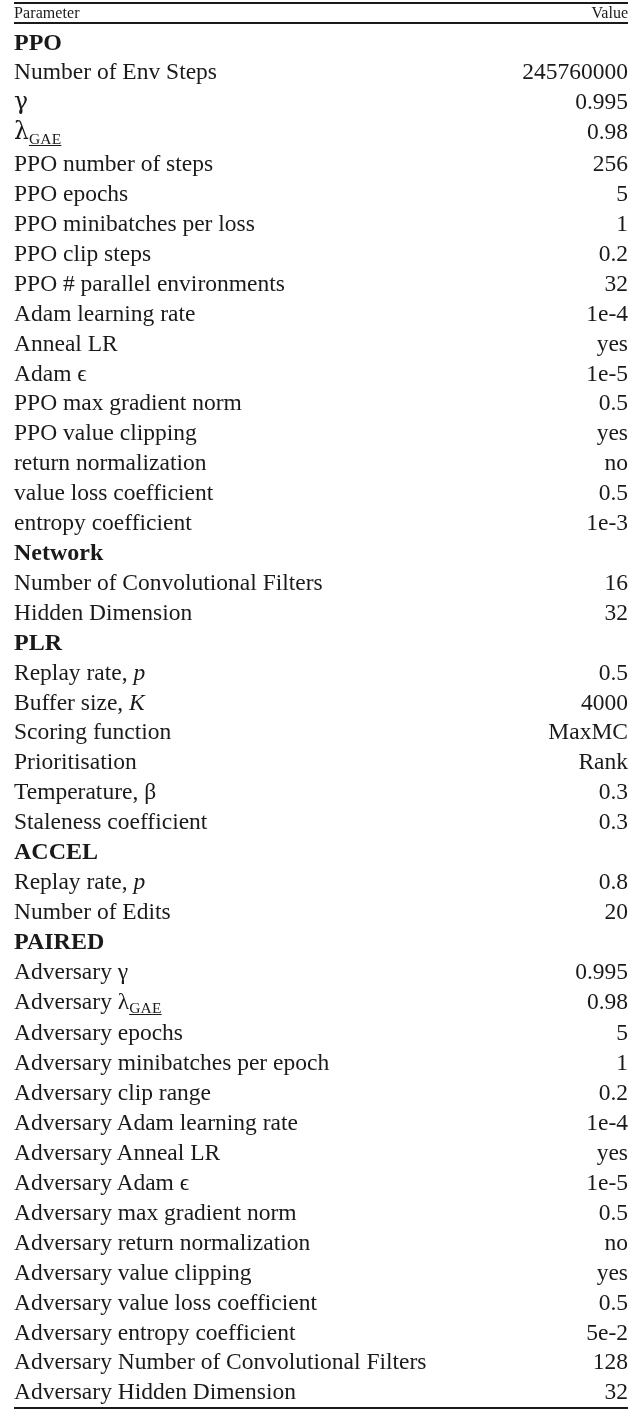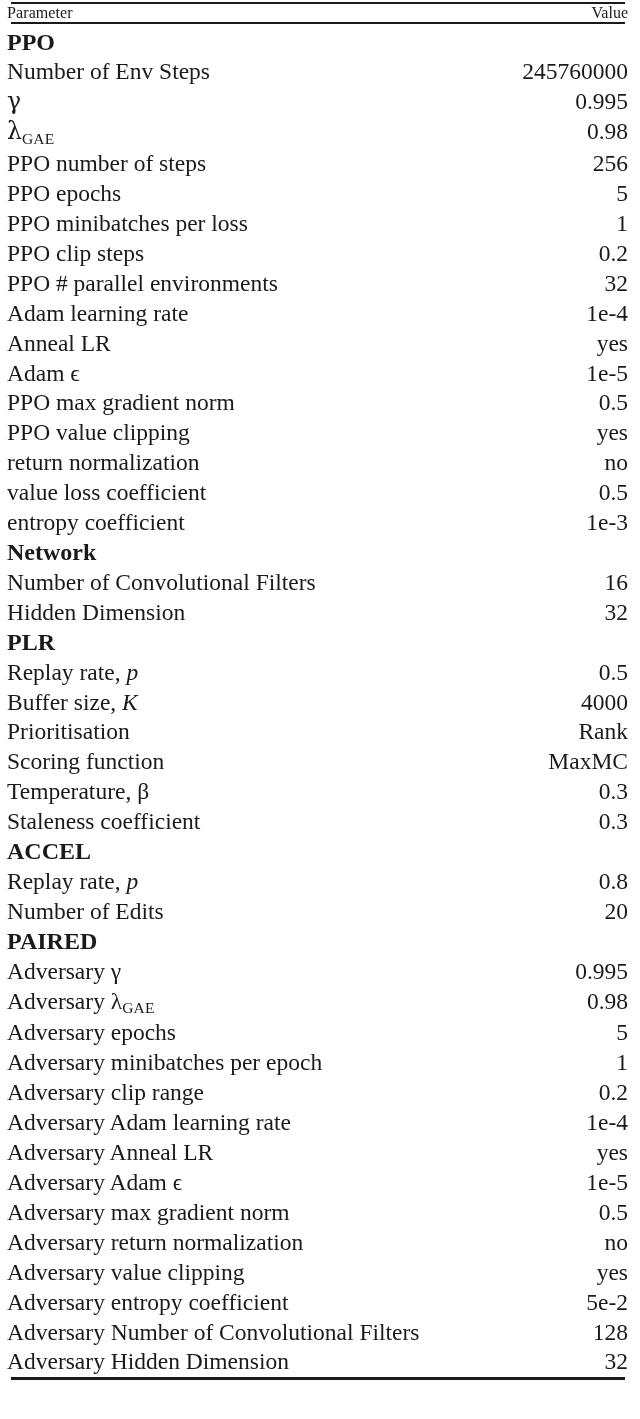--- a/index.html
+++ b/index.html
@@ -11,21 +11,21 @@
     width: 640px;
     height: 1419px;
     font-family: "Liberation Serif", "DejaVu Serif", serif;
     color: #1a1a1a;
     overflow: hidden;
   }
   .table-wrap {
     position: relative;
     width: 640px;
     box-sizing: border-box;
-    padding: 0 12px 0 7px;
+    padding: 0 12px 0 14px;
   }
   table.params {
     width: 100%;
     border-collapse: collapse;
     table-layout: fixed;
   }
   table.params td, table.params th {
     padding: 0;
     margin: 0;
     vertical-align: baseline;
@@ -62,20 +62,21 @@
 
   .math { font-style: italic; font-family: "Liberation Serif", "DejaVu Serif", serif; }
   .greek { font-style: normal; font-family: "DejaVu Serif", "Liberation Serif", serif; }
   .sub {
     font-size: 0.66em;
     vertical-align: baseline;
     position: relative;
     top: 0.28em;
     font-style: normal;
     letter-spacing: .2px;
+    text-decoration: underline;
   }
   .spacer-top { height: 4px; }
 </style>
 </head>
 <body>
 
 <div class="table-wrap">
   <div class="rule-top"></div>
   <table class="params">
     <colgroup>
@@ -183,28 +184,28 @@
         </tr>
         <tr class="body-row">
           <td class="k"><span>Replay rate, </span><span class="math">p</span></td>
           <td class="v">0.5</td>
         </tr>
         <tr class="body-row">
           <td class="k"><span>Buffer size, </span><span class="math">K</span></td>
           <td class="v">4000</td>
         </tr>
         <tr class="body-row">
+          <td class="k"><span>Scoring function</span></td>
+          <td class="v">MaxMC</td>
+        </tr>
+        <tr class="body-row">
           <td class="k"><span>Prioritisation</span></td>
           <td class="v">Rank</td>
         </tr>
         <tr class="body-row">
-          <td class="k"><span>Scoring function</span></td>
-          <td class="v">MaxMC</td>
-        </tr>
-        <tr class="body-row">
           <td class="k"><span>Temperature, β</span></td>
           <td class="v">0.3</td>
         </tr>
         <tr class="body-row">
           <td class="k"><span>Staleness coefficient</span></td>
           <td class="v">0.3</td>
         </tr>
         <tr class="body-row section-row">
           <td class="k"><span>ACCEL</span></td>
           <td class="v"></td>
@@ -257,20 +258,24 @@
           <td class="k"><span>Adversary max gradient norm</span></td>
           <td class="v">0.5</td>
         </tr>
         <tr class="body-row">
           <td class="k"><span>Adversary return normalization</span></td>
           <td class="v">no</td>
         </tr>
         <tr class="body-row">
           <td class="k"><span>Adversary value clipping</span></td>
           <td class="v">yes</td>
+        </tr>
+        <tr class="body-row">
+          <td class="k"><span>Adversary value loss coefficient</span></td>
+          <td class="v">0.5</td>
         </tr>
         <tr class="body-row">
           <td class="k"><span>Adversary entropy coefficient</span></td>
           <td class="v">5e-2</td>
         </tr>
         <tr class="body-row">
           <td class="k"><span>Adversary Number of Convolutional Filters</span></td>
           <td class="v">128</td>
         </tr>
         <tr class="body-row">

